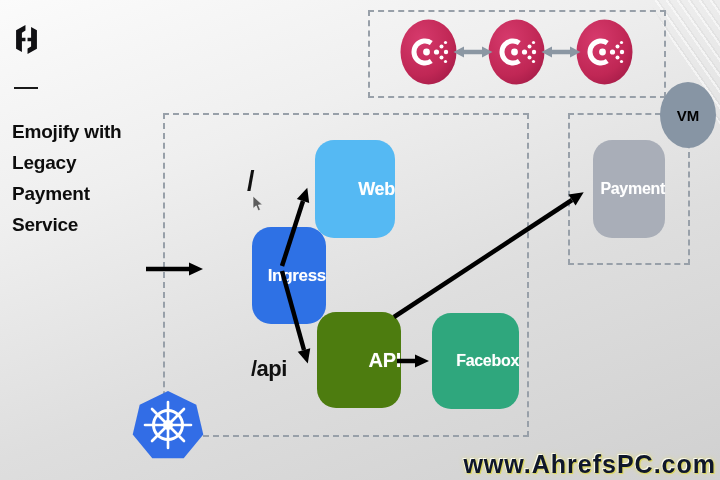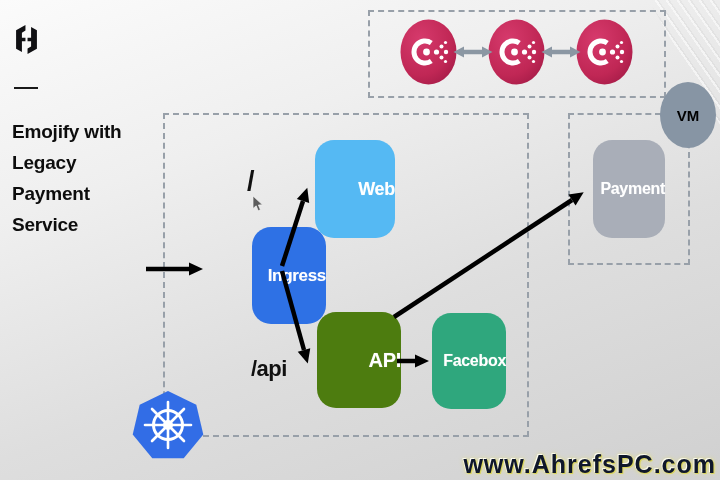--- a/index.html
+++ b/index.html
@@ -34,21 +34,21 @@
   
   .svc{
     display:flex;align-items:center;justify-content:flex-end;
     color:#ffffff;font-weight:bold;font-size:17px;letter-spacing:-.3px;
     text-shadow:0 0 1px rgba(255,255,255,.4);
     border-radius:19px;
   }
   .svc-ingress{left:204px;top:227px;width:74px;height:97px;background:#2e71e5;margin-left:48px;}
   .svc-web{left:315px;top:140px;width:80px;height:98px;background:#55b9f3;font-size:18px;}
   .svc-api{left:317px;top:312px;width:84px;height:96px;background:#4d7c0f;font-size:20px;}
-  .svc-facebox{left:432px;top:313px;width:74px;height:96px;background:#2fa77d;font-size:16px;}
+  .svc-facebox{left:432px;top:313px;width:87px;height:96px;background:#2fa77d;font-size:16px;}
   .svc-payment{left:593px;top:140px;width:72px;height:98px;background:#a9aeb8;font-size:16px;}
   .vm-badge{
     left:660px;top:82px;width:56px;height:66px;border-radius:50%;
     background:#8795a4;color:#000000;font-weight:bold;font-size:15px;
     display:flex;align-items:center;justify-content:center;
   }
   
   .route{color:#111;font-weight:bold;}
   .route-root{left:247px;top:166px;font-size:27px;}
   .route-api{left:242px;top:356px;font-size:22px;letter-spacing:-.5px;margin-left:9px;}

